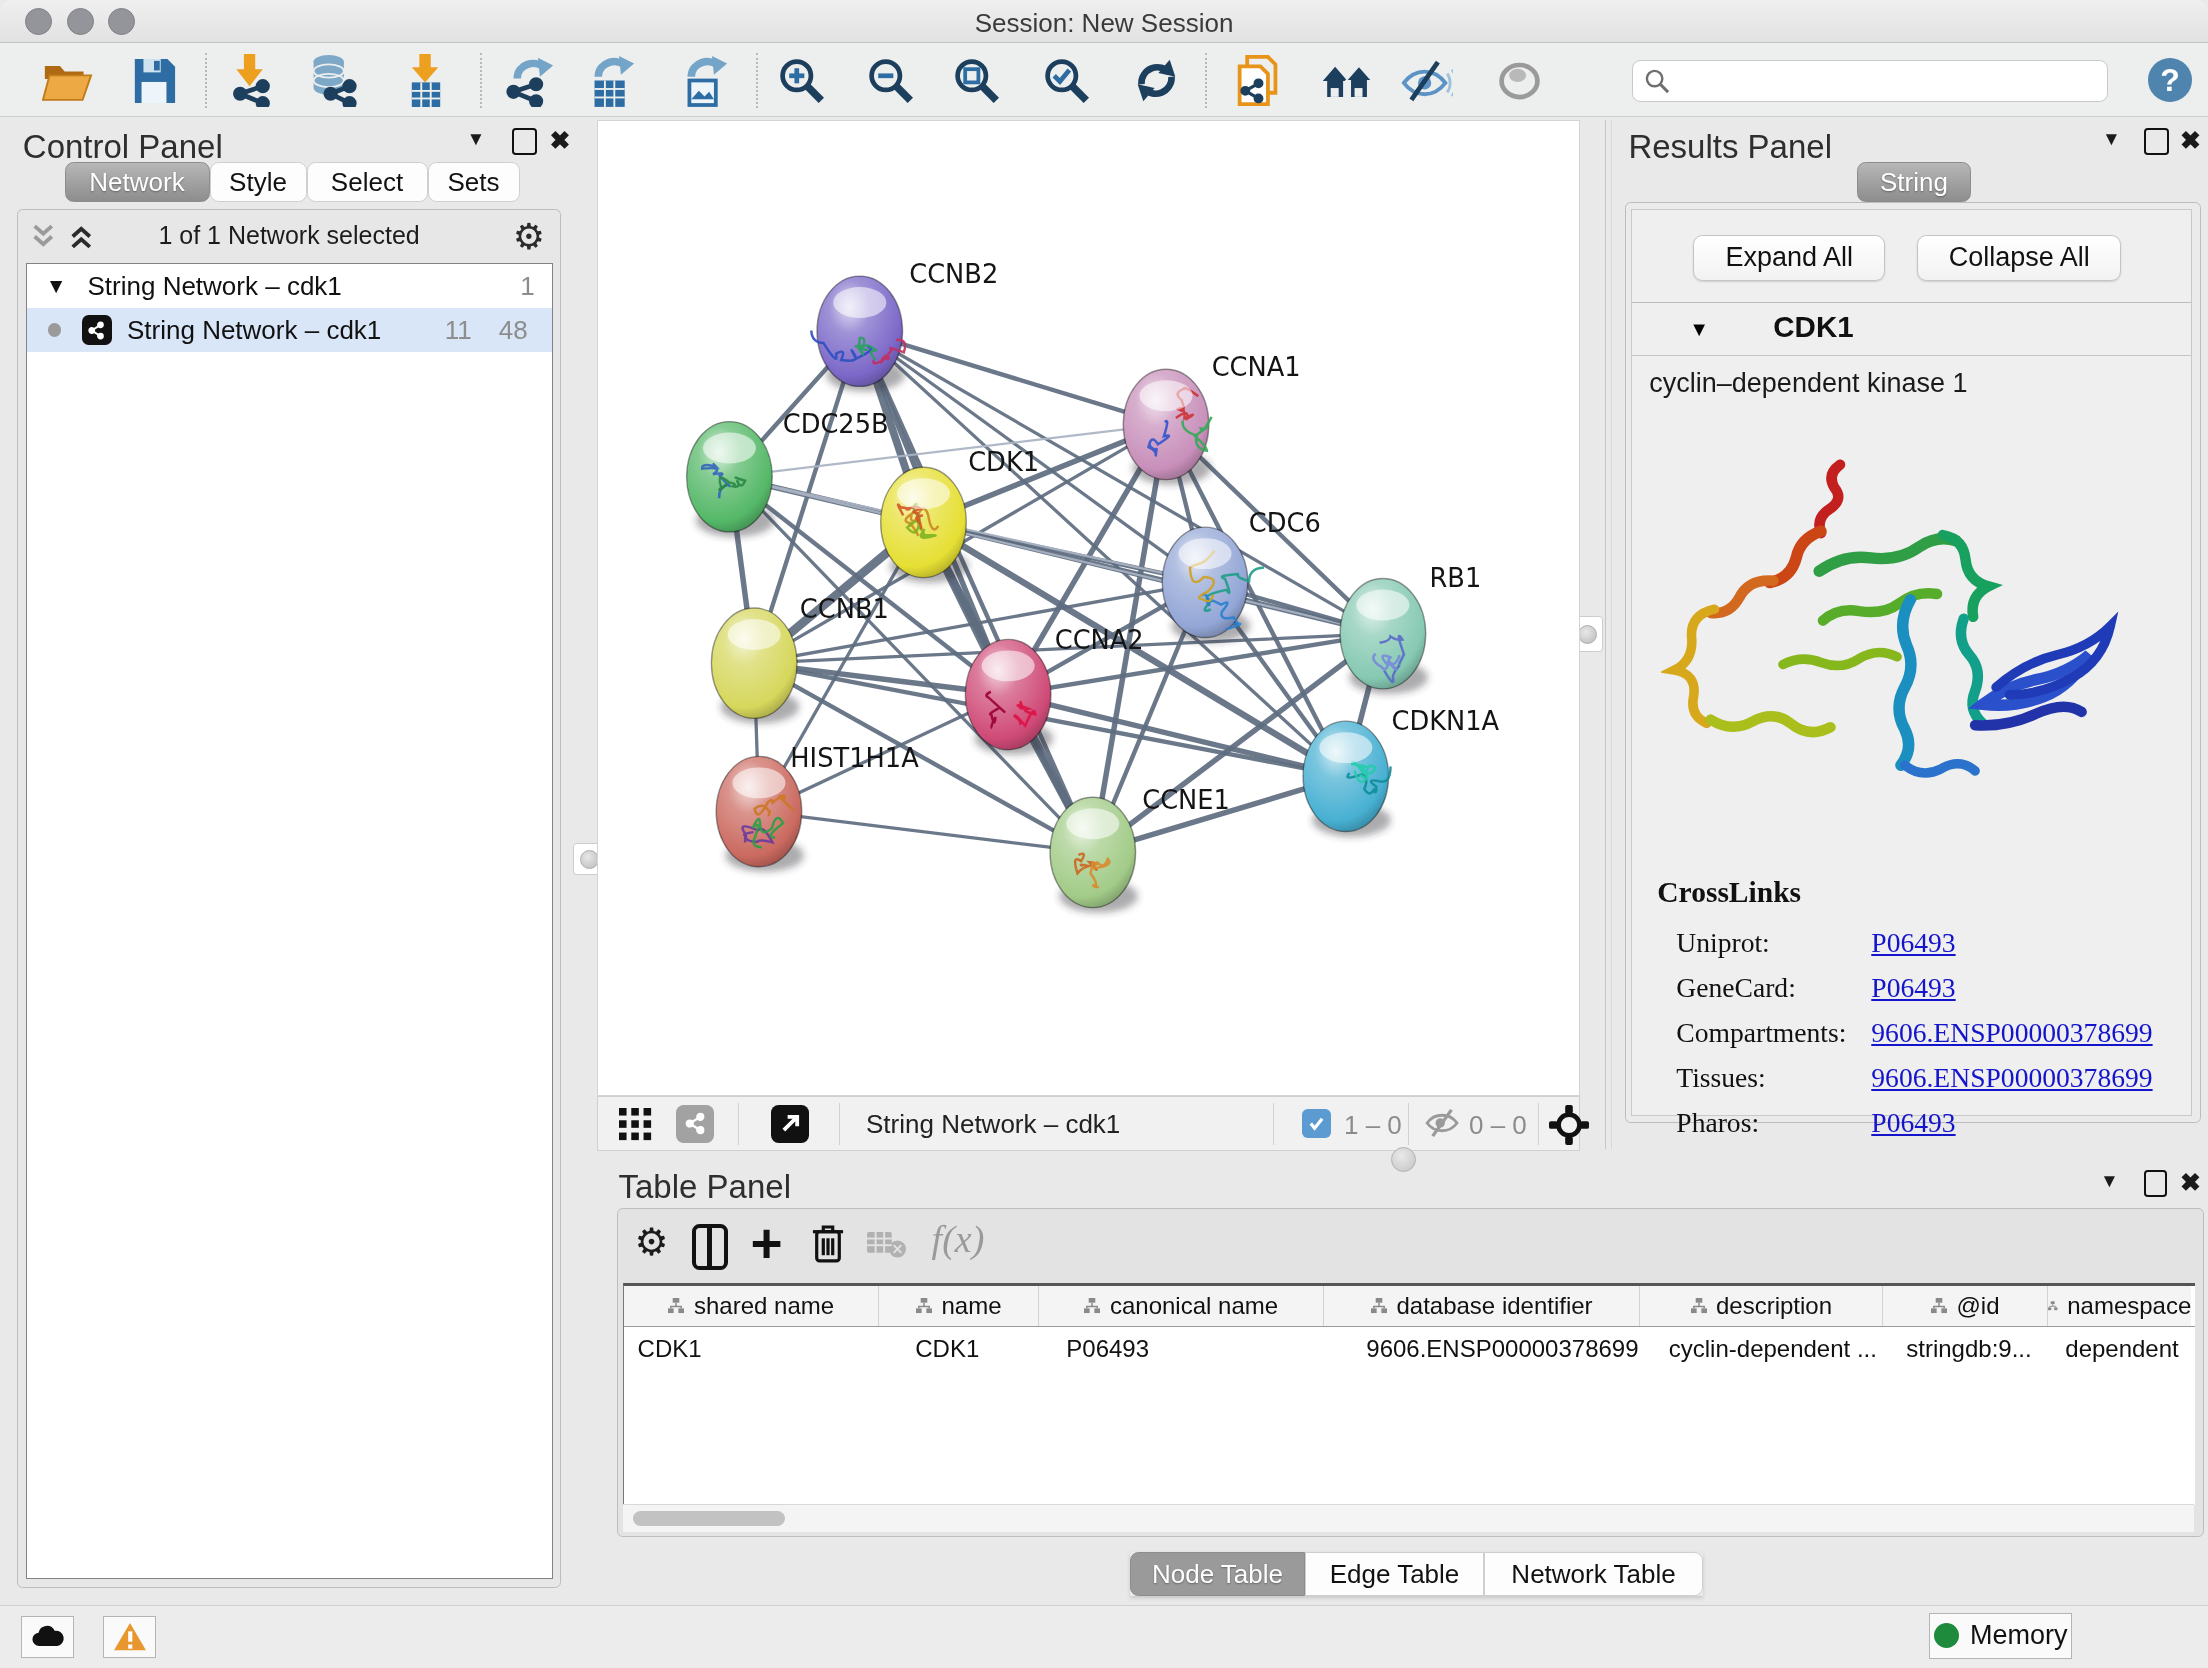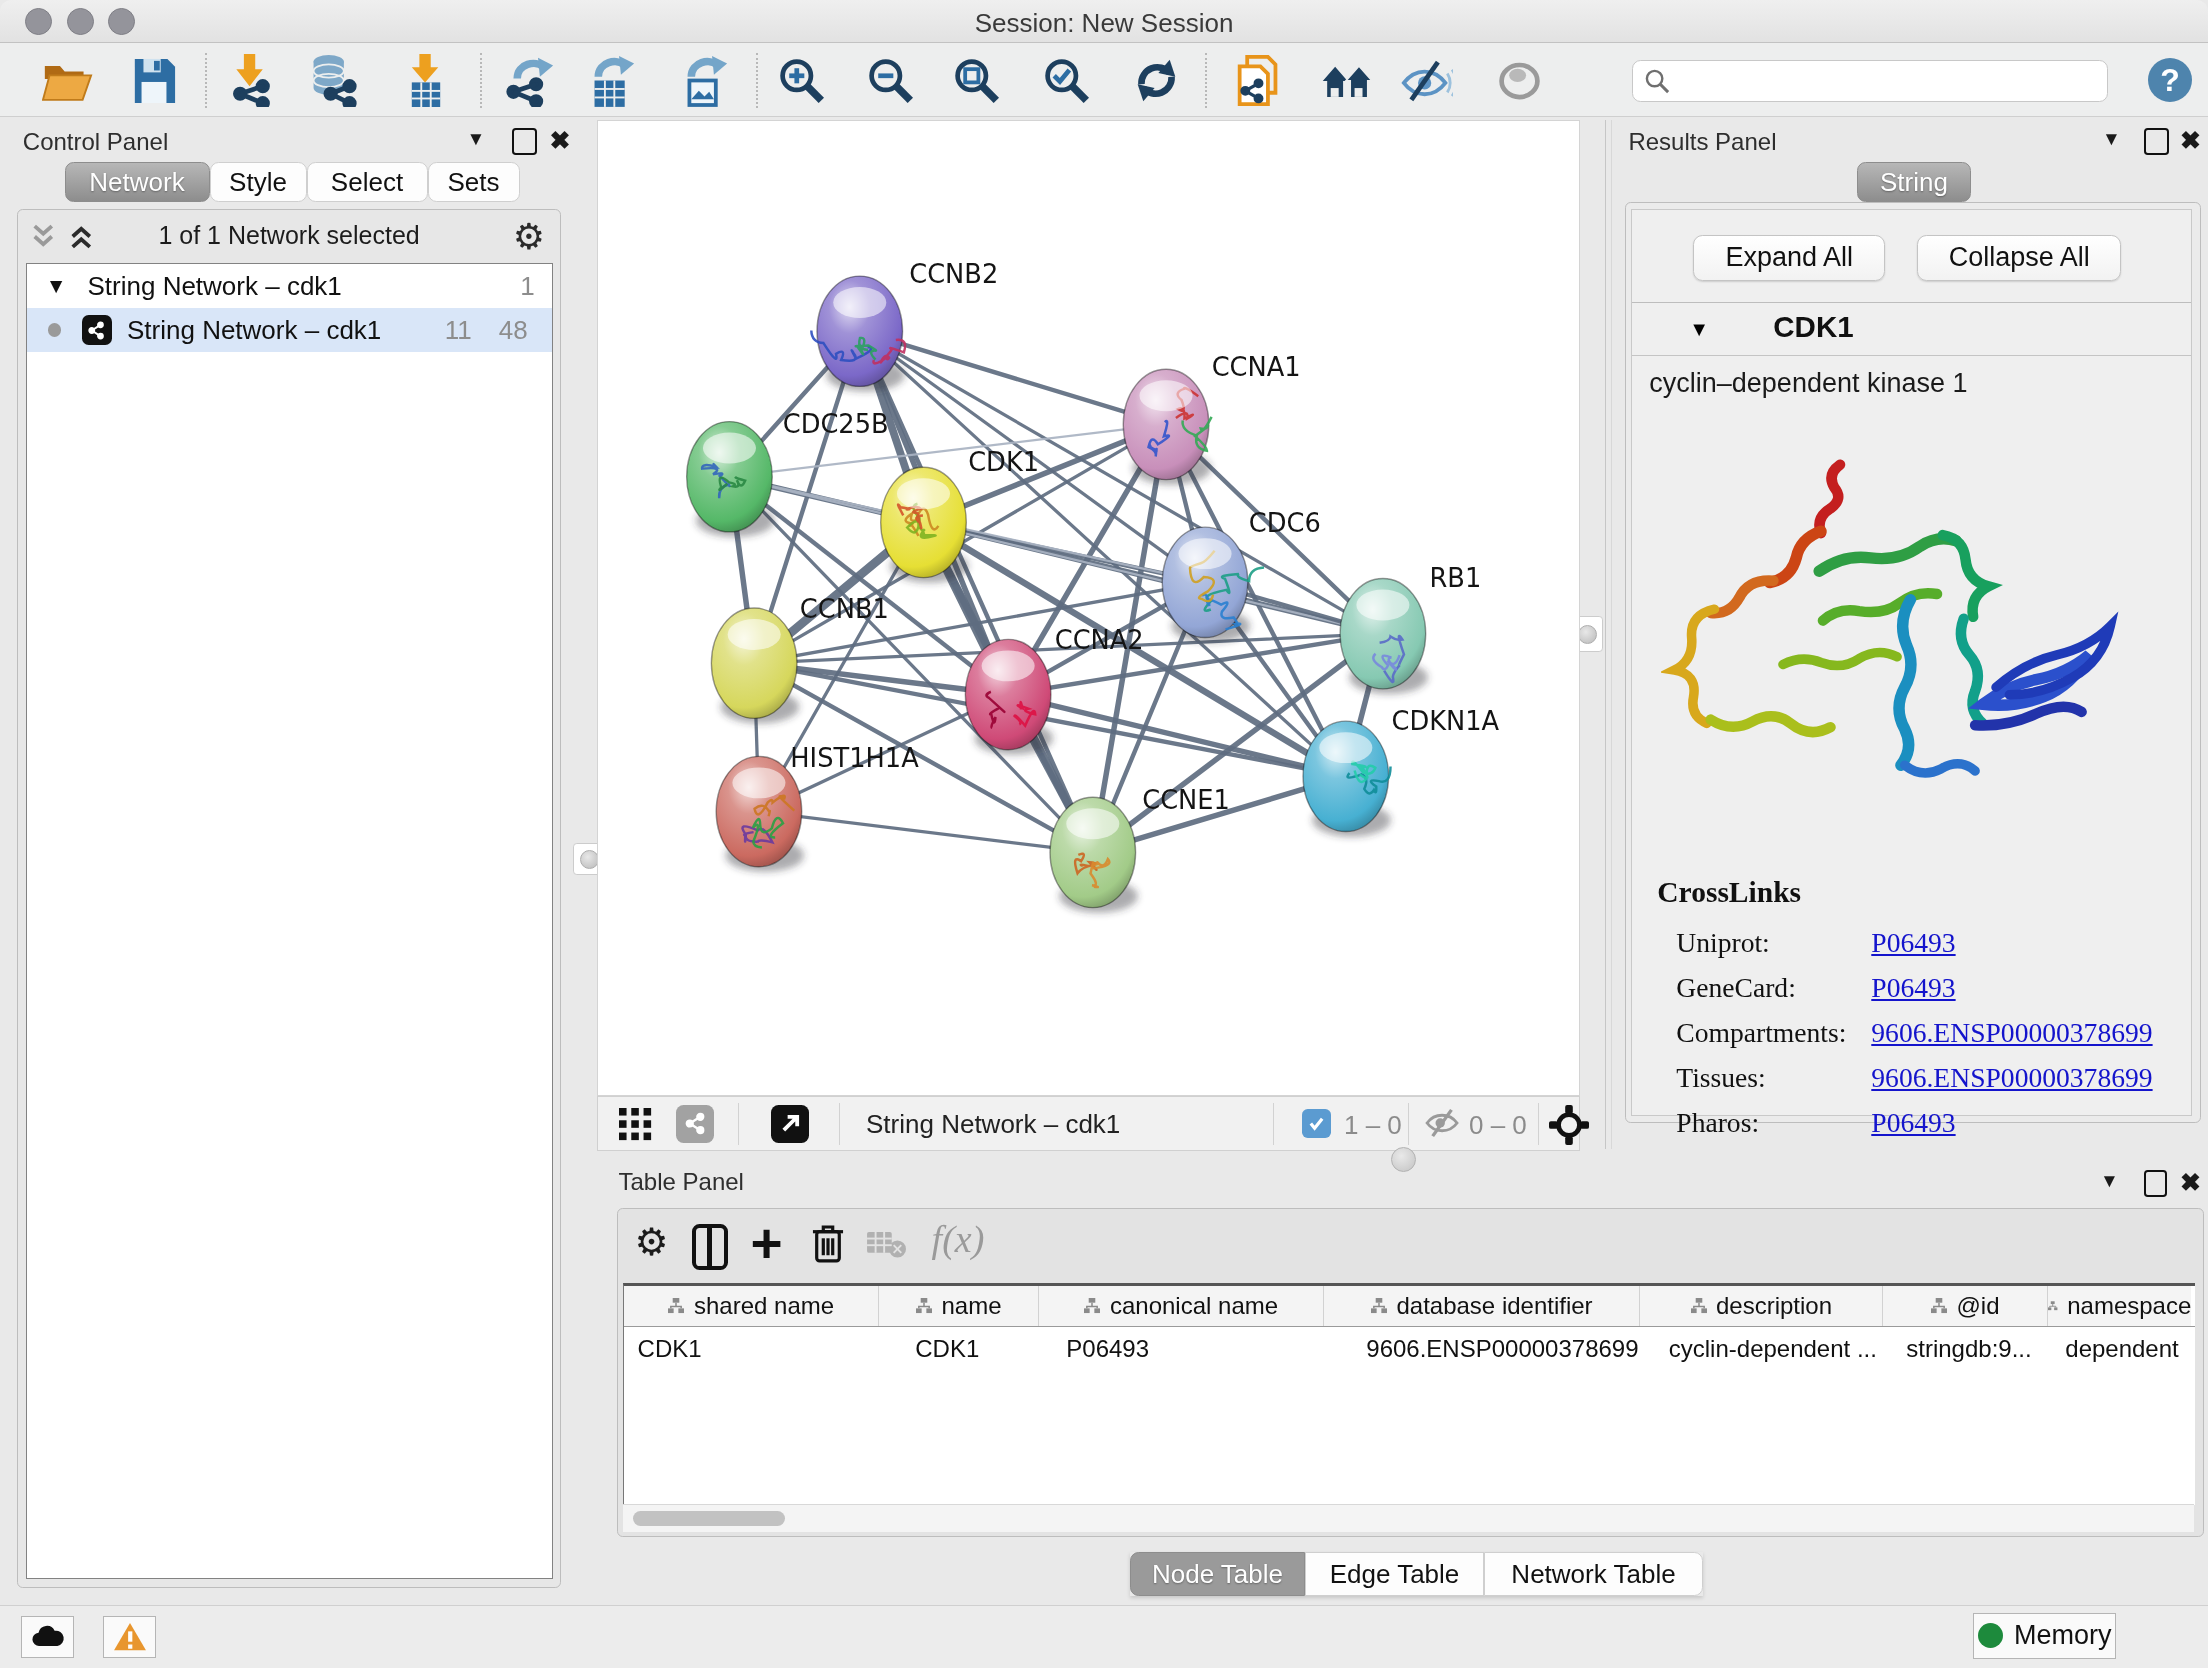--- a/index.html
+++ b/index.html
@@ -14,21 +14,21 @@
   
   .toolbar{left:0;top:43px;width:2208px;height:73px;background:#edeeee;border-bottom:1px solid #cfcfcf;}
   .tbi{top:11.4px;width:53px;height:53px;display:flex;align-items:center;justify-content:center;}
   .tbsep{top:9.5px;height:55px;border-left:2.9px dotted #b8b8b8;}
   .searchbox{left:1632px;top:17px;width:476px;height:42px;background:#fff;border:1.9px solid #c8c8c8;
              border-radius:8.6px;display:flex;align-items:center;padding-left:11.4px;box-sizing:border-box;}
   .searchbox input{border:none;outline:none;font-size:25px;width:399px;background:transparent;font-family:"Liberation Sans",sans-serif;}
   .helpbtn{left:2148px;top:15px;width:44px;height:44px;border-radius:50%;background:#4e84ad;color:#fff;
            font-size:32px;font-weight:bold;text-align:center;line-height:44px;}
   
-  .pheader{font-size:24px;color:#2e2e2e;}
+  .pheader{font-size:33px;color:#2e2e2e;}
   .picon{font-size:21px;color:#1a1a1a;}
   .tab{height:38px;border:1px solid #cfcfcf;background:#fdfdfd;color:#111;font-size:26px;
        display:inline-flex;align-items:center;justify-content:center;border-radius:8.6px 8.6px 8.6px 8.6px;}
   .tab.sel{background:linear-gradient(#b7b7b7,#8d8d8d);color:#fff;border-color:#8d8d8d;
            text-shadow:0 1px 1.9px rgba(0,0,0,.35);}
   .innerbox{background:#e7e7e7;border:1px solid #bdbdbd;border-radius:5.7px;}
   .whitebtn{background:linear-gradient(#ffffff,#f2f2f2);border:1px solid #c4c4c4;border-radius:9.5px;
             font-size:27px;color:#111;display:flex;align-items:center;justify-content:center;box-shadow:0 1px 1.9px rgba(0,0,0,.15);}
   .grip{background:#fff;border:1px solid #ccc;border-radius:3.8px;display:flex;align-items:center;justify-content:center;}
   .gripdot{width:17px;height:17px;border-radius:50%;background:radial-gradient(circle at 40% 35%,#e8e8e8,#b9b9b9);border:1px solid #adadad;}
@@ -805,18 +805,18 @@
       <path d="M9 22 a7 7 0 0 1 -1 -14 a9 9 0 0 1 17 -2 a6.5 6.5 0 0 1 3 16 Z" fill="#111"></path>
     </svg>
   </div>
   <div class="abs statusbtn" style="left:103px;top:9.5px;width:51px;height:40px;">
     <svg width="34" height="30" viewBox="0 0 36 32">
       <path d="M18 1 L35 30 H1 Z" fill="#e8962e"></path>
       <rect x="16" y="10" width="4.5" height="11" fill="#fff"></rect>
         <rect x="16" y="24" width="4.5" height="4.5" fill="#fff"></rect>
     </svg>
   </div>
-  <div class="abs statusbtn" style="left:1973px;top:6.7px;width:141px;height:44px;gap:11.4px;">
+  <div class="abs statusbtn" style="left:1929px;top:6.7px;width:141px;height:44px;gap:11.4px;">
     <span style="width:25px;height:25px;border-radius:50%;background:#1d8a3c;display:inline-block;"></span>
     <span style="font-size:27px;color:#111;">Memory</span>
   </div>
 </div>
 
 
 </body></html>

